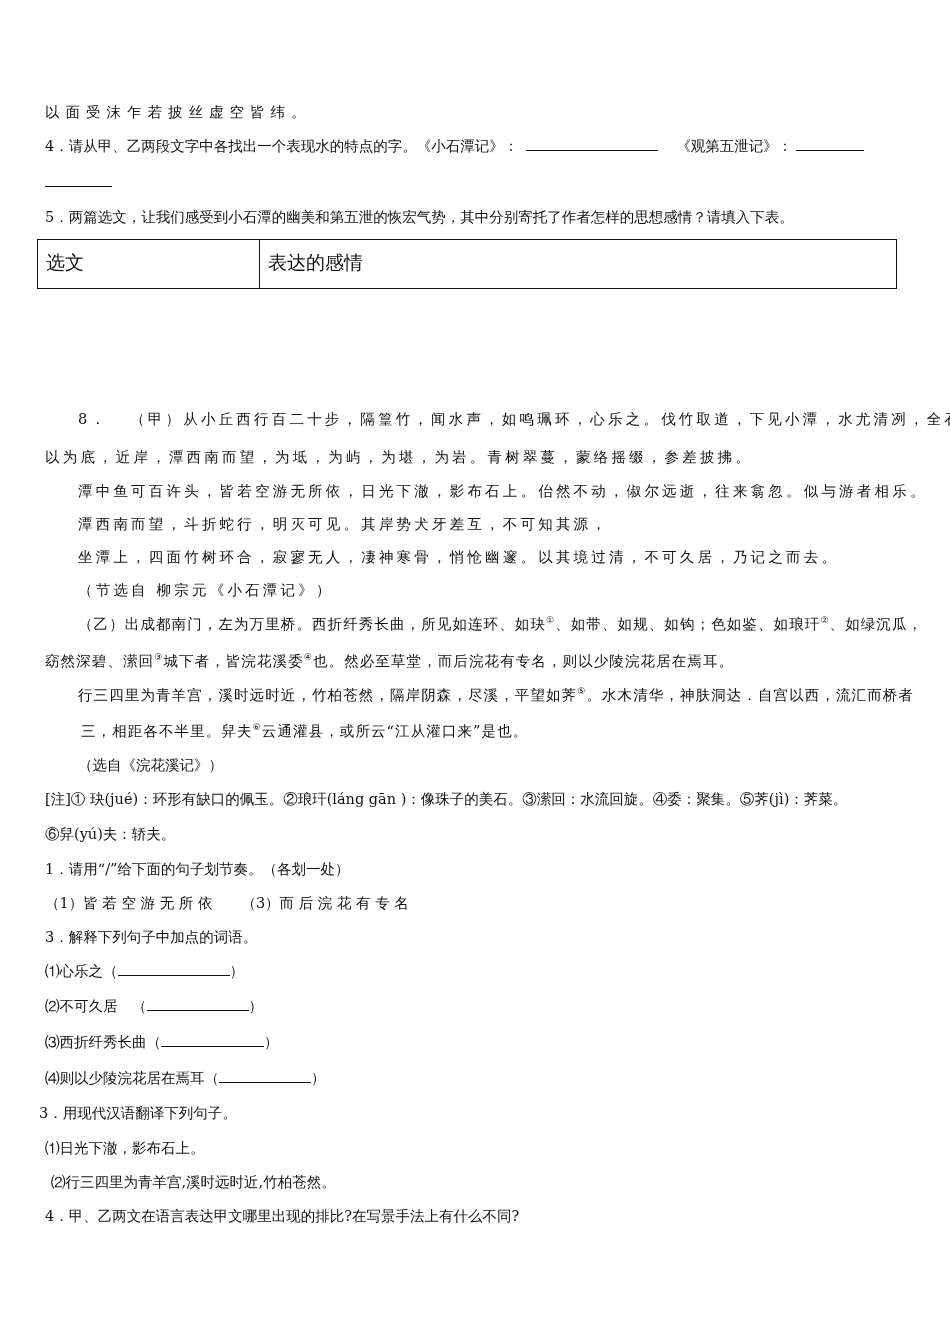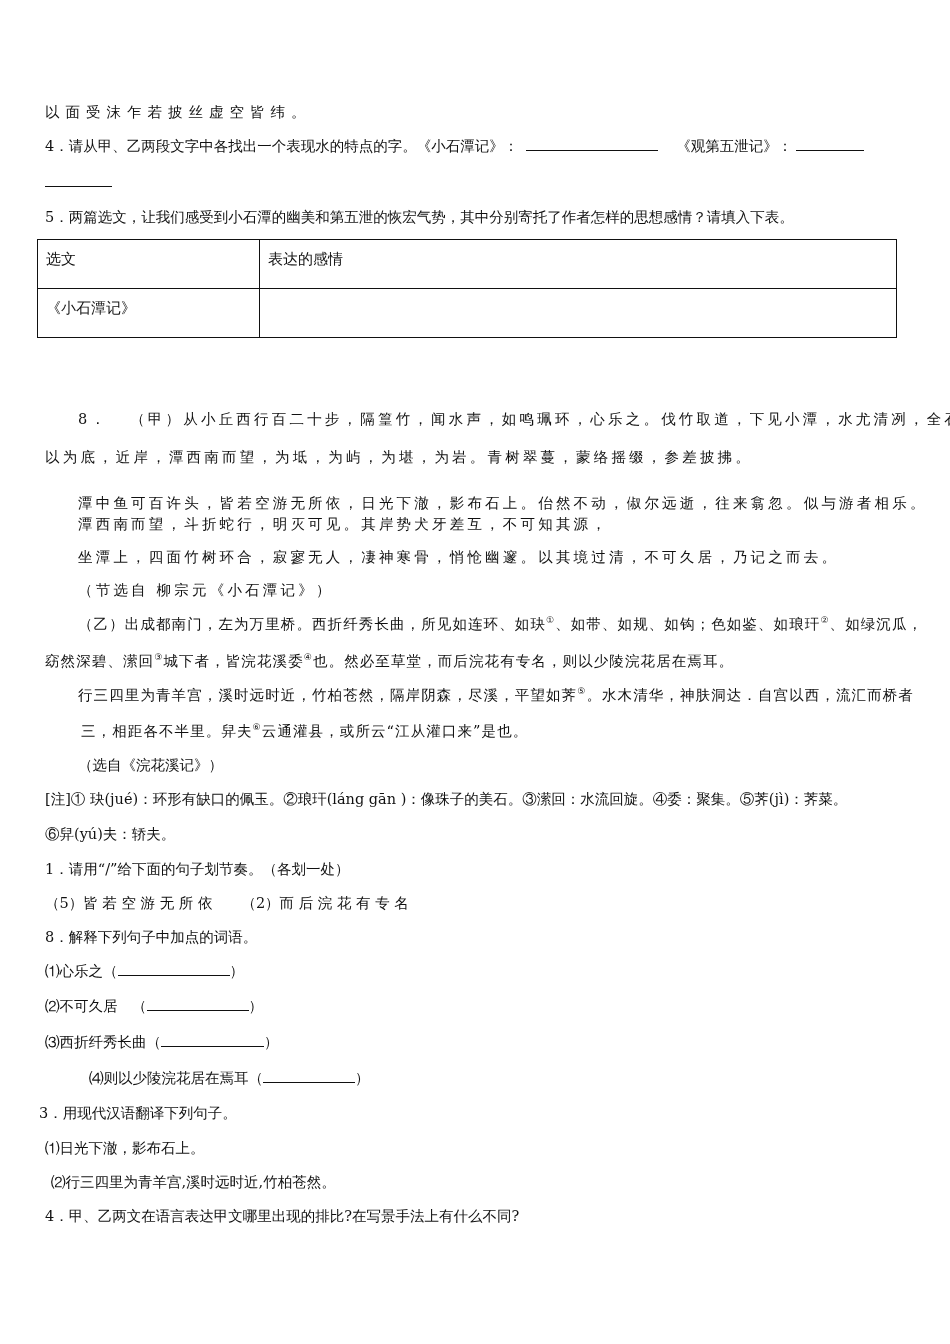--- a/index.html
+++ b/index.html
@@ -19,21 +19,21 @@
     .blank {
       display: inline-block;
       border-bottom: 1px solid #111;
       height: 14px;
       vertical-align: baseline;
     }
     sup { font-size: 9px; line-height: 0; vertical-align: 6px; }
     table.emo {
       position: absolute; left: 37px; top: 239px;
       width: 860px; border-collapse: collapse;
-      font-size: 15px;
+      font-size: 19px;
     }
     table.emo td {
       border: 1.5px solid #111;
       padding: 0 8px;
       vertical-align: top;
       padding-top: 10px;
     }
     table.emo td.c1 { width: 205px; }
     table.emo tr.r0 td { height: 38px; }
     table.emo tr.r1 td { height: 38px; }
@@ -52,32 +52,28 @@
 </div>
 
 <div class="line" style="left:45px; top:207px;text-align:right;">5．两篇选文，让我们感受到小石潭的幽美和第五泄的恢宏气势，其中分别寄托了作者怎样的思想感情？请填入下表。</div>
 
 <table class="emo">
   <tbody>
       <tr class="r0">
     <td class="c1">选文</td>
     <td>表达的感情</td>
   </tr>
-  <tr class="r1">
-    <td class="c1">《小石潭记》</td>
-    <td></td>
-  </tr>
 </tbody>
   </table>
 
 <div class="line kai" style="left:78px; top:409px;">
   <span>8．</span><span style="display:inline-block;width:22px"></span><span>（甲）从小丘西行百二十步，隔篁竹，闻水声，如鸣珮环，心乐之。伐竹取道，下见小潭，水尤清冽，全石</span>
 </div>
 <div class="line kai" style="left:45px; top:447px;">以为底，近岸，潭西南而望，为坻，为屿，为堪，为岩。青树翠蔓，蒙络摇缀，参差披拂。</div>
-<div class="line kai" style="left:78px; top:481px;margin-top:12px;">潭中鱼可百许头，皆若空游无所依，日光下澈，影布石上。佁然不动，俶尔远逝，往来翕忽。似与游者相乐。</div>
+<div class="line kai" style="left:78px; top:481px;">潭中鱼可百许头，皆若空游无所依，日光下澈，影布石上。佁然不动，俶尔远逝，往来翕忽。似与游者相乐。</div>
 <div class="line kai" style="left:78px; top:514px;">潭西南而望，斗折蛇行，明灭可见。其岸势犬牙差互，不可知其源，</div>
 <div class="line kai" style="left:78px; top:547px;">坐潭上，四面竹树环合，寂寥无人，凄神寒骨，悄怆幽邃。以其境过清，不可久居，乃记之而去。</div>
 <div class="line kai" style="left:78px; top:580px;">（节选自 柳宗元《小石潭记》）</div>
 
 <div class="line" style="left:78px; top:614px; letter-spacing:1.1px;">
   <span>（乙）出成都南门，左为万里桥。西折纤秀长曲，所见如连环、如玦</span><sup>①</sup><span>、如带、如规、如钩；色如鉴、如琅玕</span><sup>②</sup><span>、如绿沉瓜，</span>
 </div>
 <div class="line" style="left:45px; top:651px; letter-spacing:1.1px;">
   <span>窈然深碧、潆回</span><sup>③</sup><span>城下者，皆浣花溪委</span><sup>④</sup><span>也。然必至草堂，而后浣花有专名，则以少陵浣花居在焉耳。</span>
 </div>
@@ -86,33 +82,33 @@
 </div>
 <div class="line" style="left:45px; top:721px; letter-spacing:1.1px;margin-left:36px;">
   <span>三，相距各不半里。舁夫</span><sup>⑥</sup><span>云通灌县，或所云“江从灌口来”是也。</span>
 </div>
 <div class="line" style="left:78px; top:755px;">（选自《浣花溪记》）</div>
 
 <div class="line" style="left:45px; top:789px;">[注]① 玦(jué)：环形有缺口的佩玉。②琅玕(láng gān )：像珠子的美石。③潆回：水流回旋。④委：聚集。⑤荠(jì)：荠菜。</div>
 <div class="line" style="left:45px; top:824px;">⑥舁(yú)夫：轿夫。</div>
 
 <div class="line" style="left:45px; top:859px;">1．请用“/”给下面的句子划节奏。（各划一处）</div>
-<div class="line" style="left:45px; top:893px;">（5）皆 若 空 游 无 所 依　　（2）而 后 浣 花 有 专 名</div>
+<div class="line" style="left:45px; top:893px;">（1）皆 若 空 游 无 所 依　　（3）而 后 浣 花 有 专 名</div>
 
-<div class="line" style="left:45px; top:927px;">8．解释下列句子中加点的词语。</div>
+<div class="line" style="left:45px; top:927px;">3．解释下列句子中加点的词语。</div>
 <div class="line" style="left:45px; top:961px;">
   <span>⑴心乐之（</span><span class="blank" style="width:112px"></span><span>）</span>
 </div>
 <div class="line" style="left:45px; top:996px;">
   <span>⑵不可久居　（</span><span class="blank" style="width:102px"></span><span>）</span>
 </div>
 <div class="line" style="left:45px; top:1032px;">
   <span>⑶西折纤秀长曲（</span><span class="blank" style="width:103px"></span><span>）</span>
 </div>
-<div class="line" style="left:45px; top:1068px;margin-left:44px;">
+<div class="line" style="left:45px; top:1068px;">
   <span>⑷则以少陵浣花居在焉耳（</span><span class="blank" style="width:92px"></span><span>）</span>
 </div>
 
 <div class="line" style="left:39px; top:1103px;">3．用现代汉语翻译下列句子。</div>
 <div class="line" style="left:45px; top:1138px;">⑴日光下澈，影布石上。</div>
 <div class="line" style="left:45px; top:1172px;padding-left:6px;">⑵行三四里为青羊宫,溪时远时近,竹柏苍然。</div>
 
 <div class="line" style="left:45px; top:1206px;">4．甲、乙两文在语言表达甲文哪里出现的排比?在写景手法上有什么不同?</div>
 
 </body></html>

